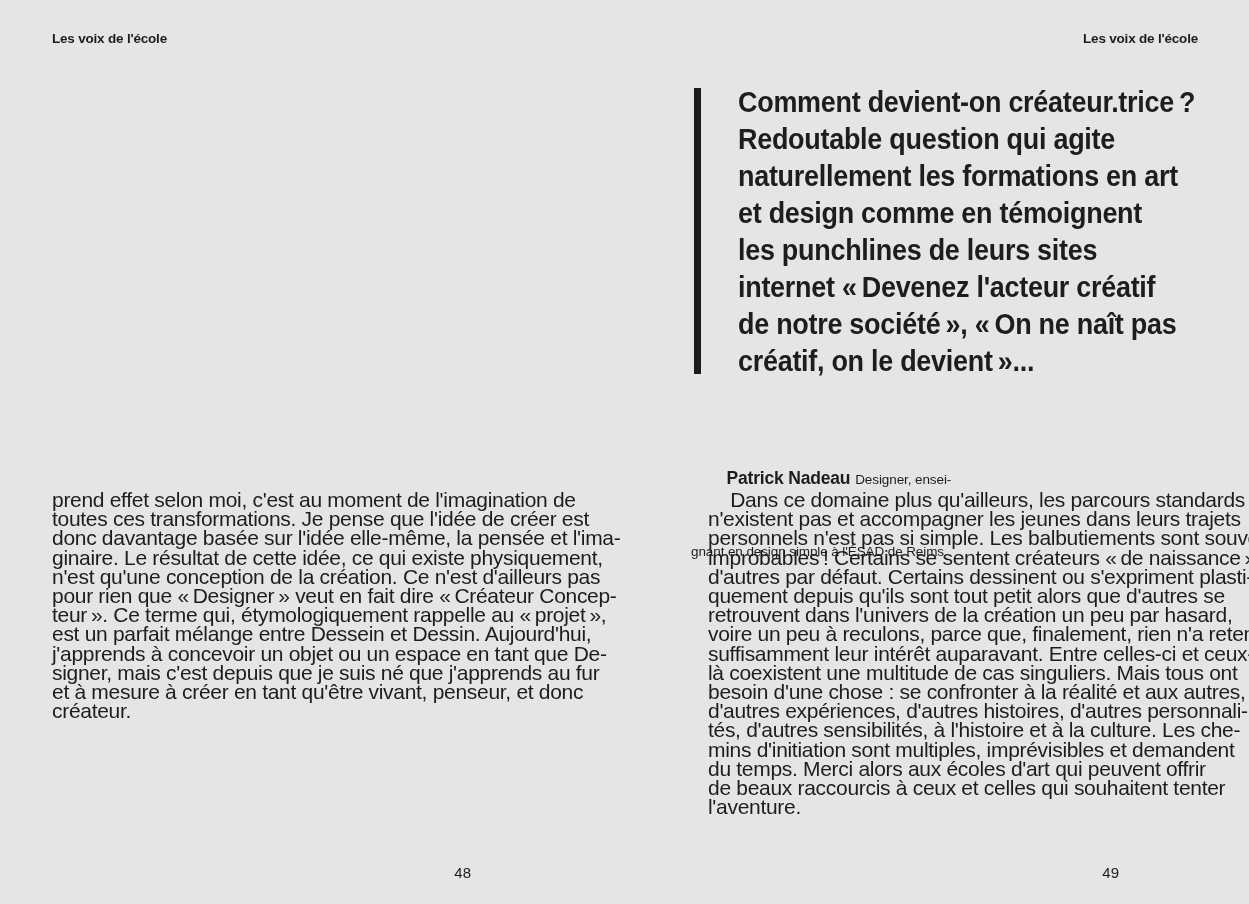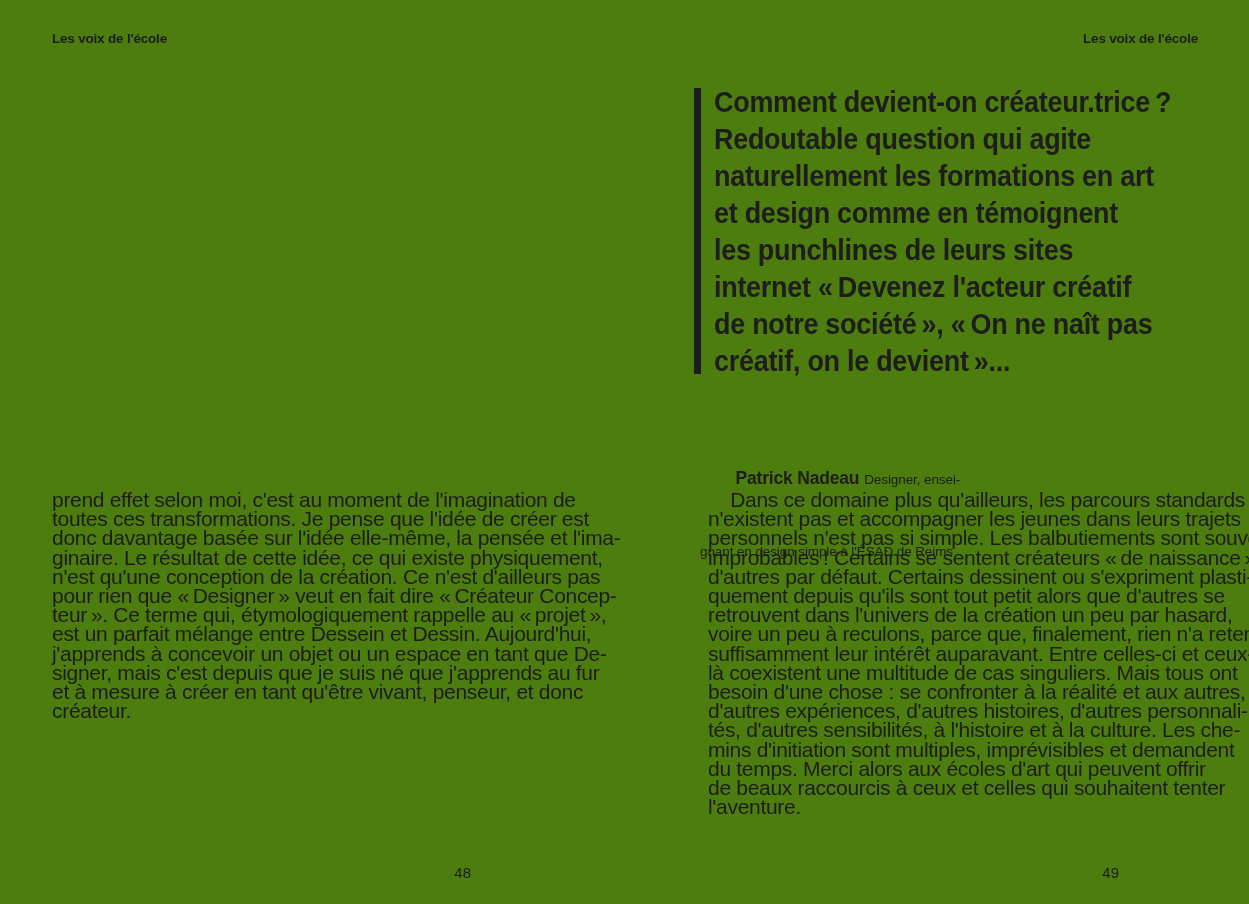--- a/index.html
+++ b/index.html
@@ -4,21 +4,21 @@
 <style>
   html, body {
     margin: 0;
     padding: 0;
     background: #ffffff;
   }
   .spread {
     position: relative;
     width: 1249px;
     height: 904px;
-    background: #4d7c0f;
+    background: #e5e5e5;
     color: #1d1d1b;
     font-family: "Liberation Sans", sans-serif;
     overflow: hidden;
   }
   .page {
     position: absolute;
     top: 0;
     height: 904px;
   }
   .page-left  { left: 0;     width: 624px; }
@@ -34,41 +34,42 @@
   }
   .rh-left  { left: 52px; }
   .rh-right { right: 51px; }
 
   .quote-block {
     position: absolute;
     left: 70px;
     top: 84px;
     display: flex;
     align-items: stretch;
+    gap: 24px;
   }
   .quote-bar {
     width: 7px;
     background: #1d1d1b;
     margin-top: 4px;
     margin-bottom: 6px;
   }
   .quote-text {
     margin-left: 13px;
     font-size: 29px;
     font-weight: 700;
     line-height: 37px;
     letter-spacing: -0.3px;
     white-space: pre;
     transform: scaleX(0.93);
     transform-origin: 0 0;
   }
 
   .author-block {
     position: absolute;
-    left: 76px;
+    left: 67px;
     top: 414px;
     white-space: pre;
   }
   .author-name {
     font-size: 17.5px;
     font-weight: 700;
     letter-spacing: -0.2px;
   }
   .author-role {
     font-size: 13.5px;

